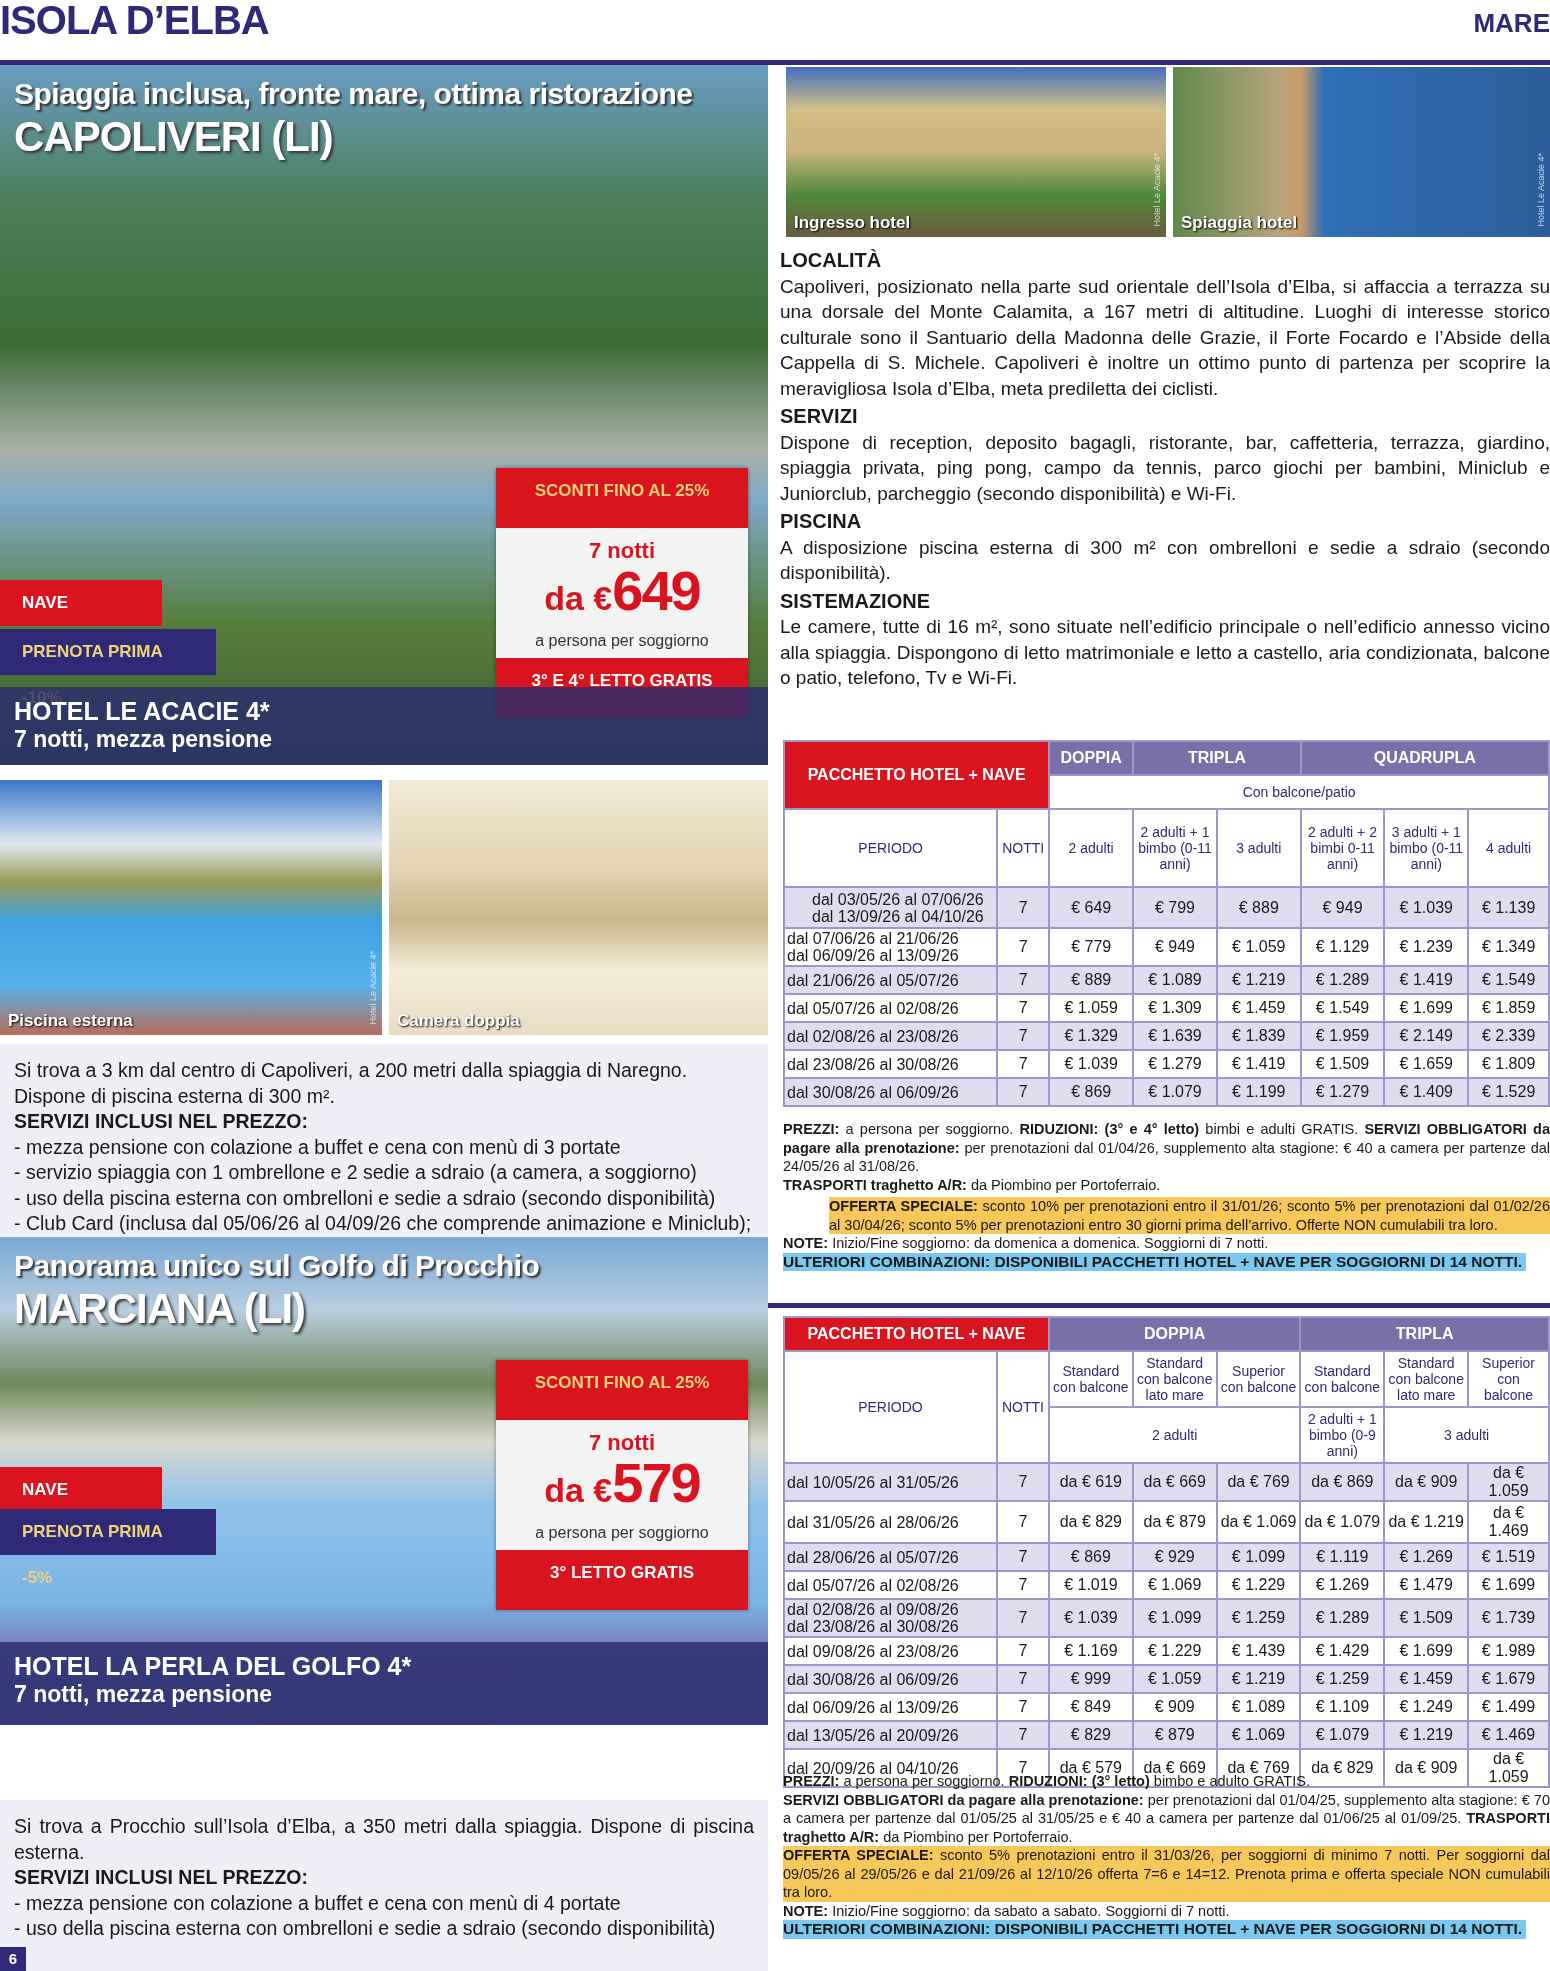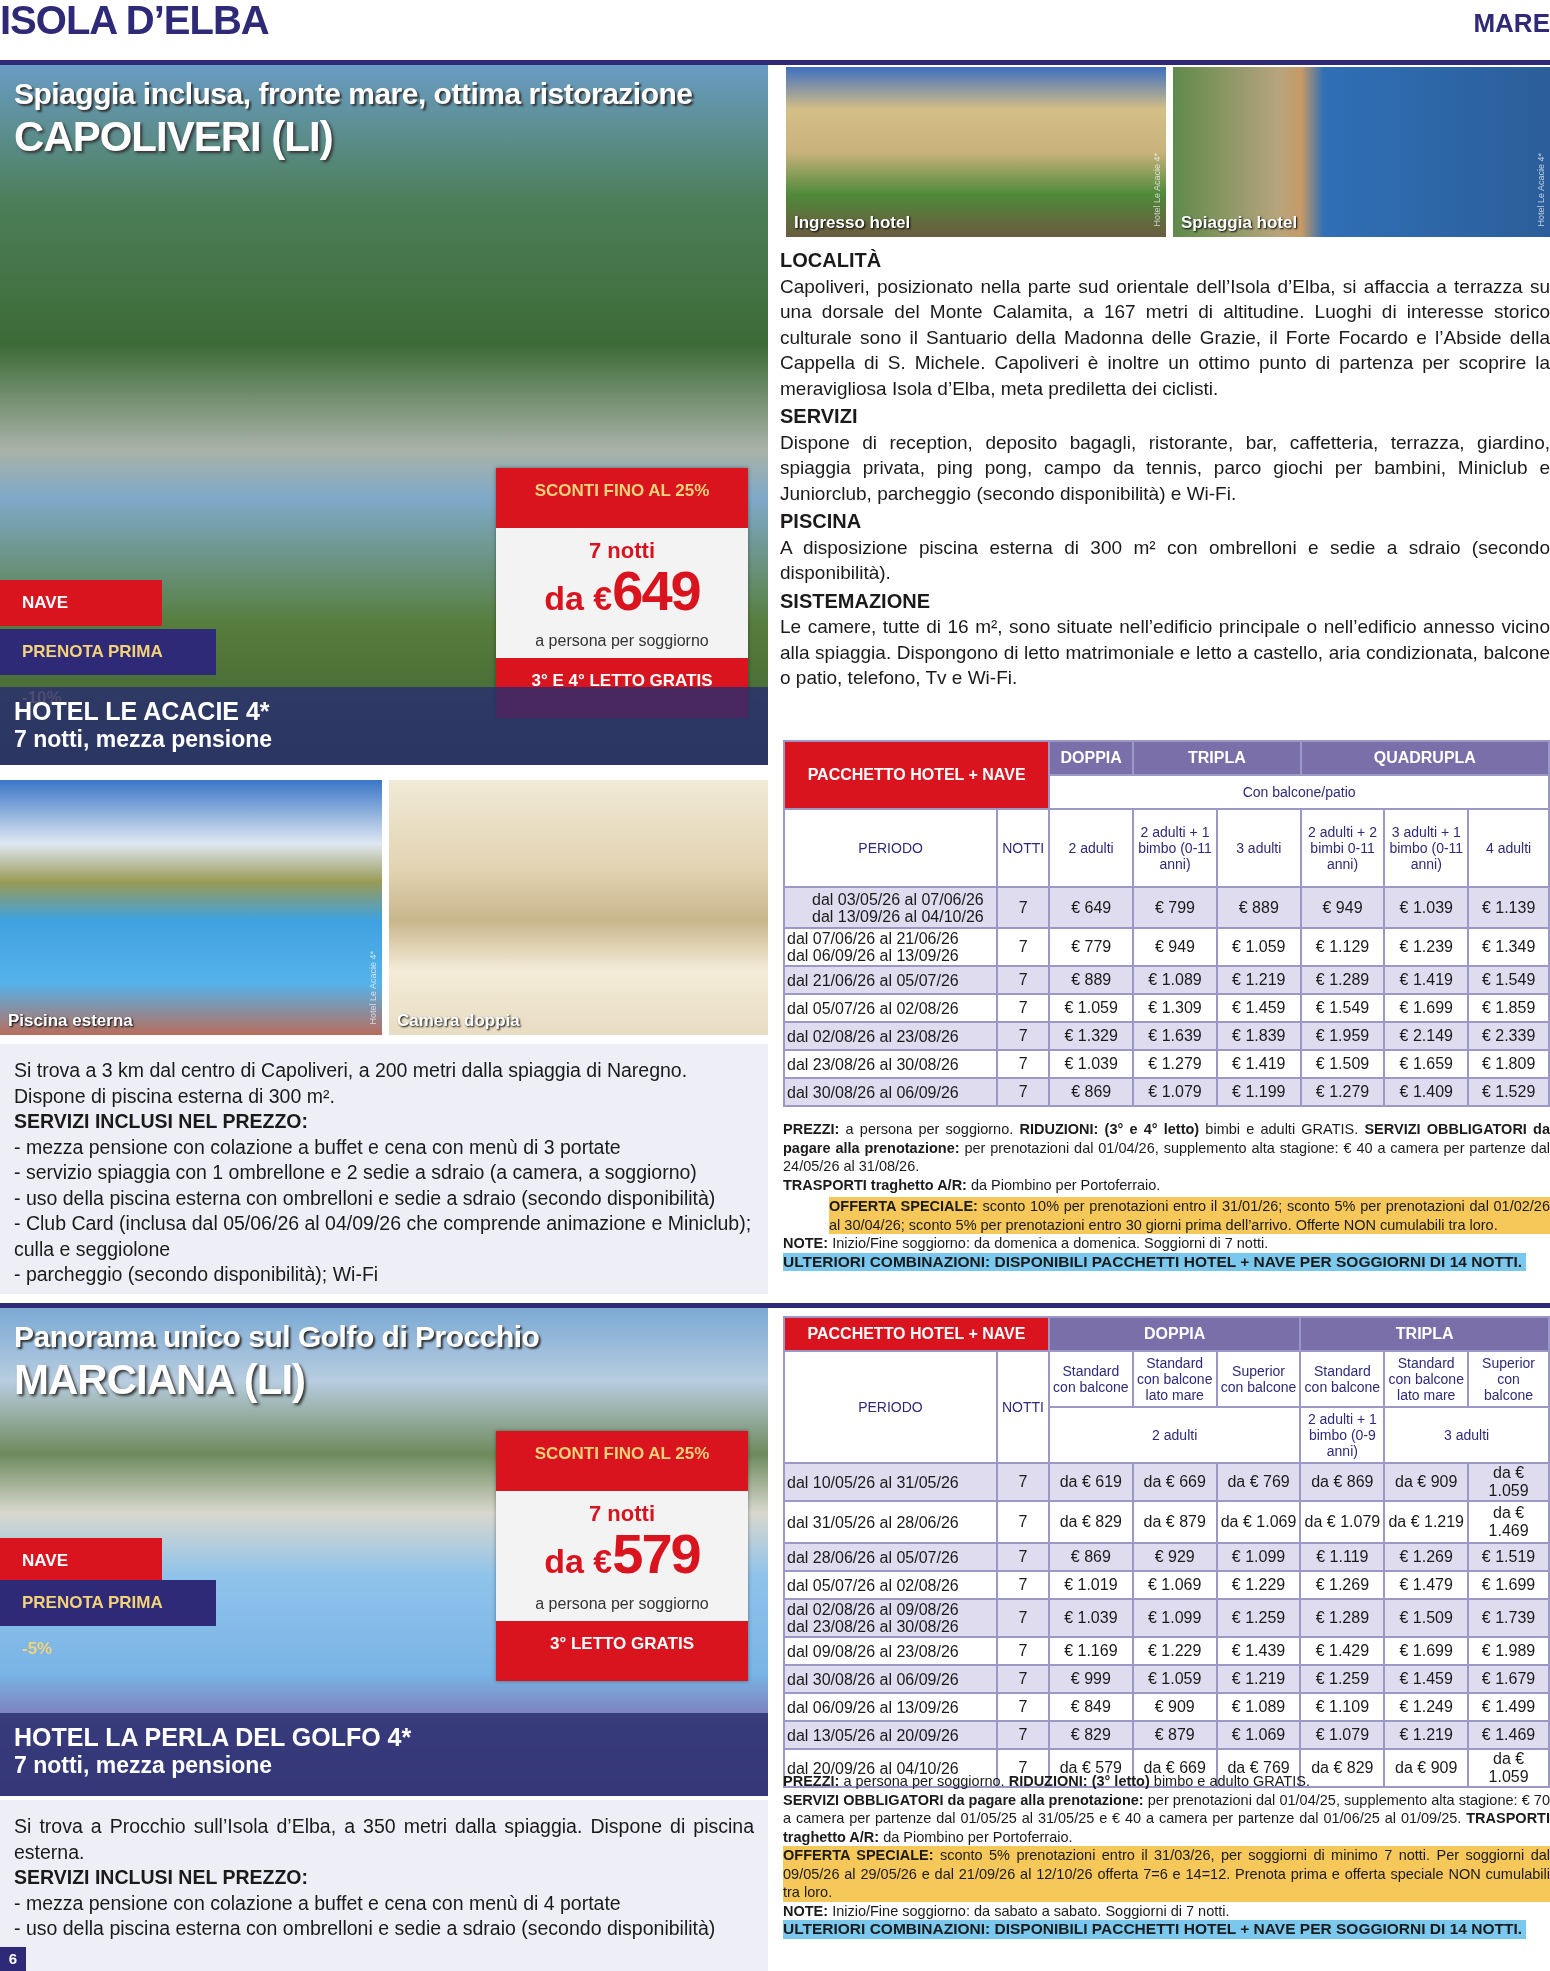--- a/index.html
+++ b/index.html
@@ -227,21 +227,21 @@
 <div class="notes" style="top:1120px;">
   <span class="b">PREZZI:</span><span> a persona per soggiorno. </span><span class="b">RIDUZIONI: (3° e 4° letto)</span><span> bimbi e adulti GRATIS. </span><span class="b">SERVIZI OBBLIGATORI da pagare alla prenotazione:</span><span> per prenotazioni dal 01/04/26, supplemento alta stagione: € 40 a camera per partenze dal 24/05/26 al 31/08/26.</span><br>
   <span class="b">TRASPORTI traghetto A/R:</span><span> da Piombino per Portoferraio.</span><br>
   <div class="offer" style="margin-top:3px;margin-left:46px;"><span class="b">OFFERTA SPECIALE:</span><span> sconto 10% per prenotazioni entro il 31/01/26; sconto 5% per prenotazioni dal 01/02/26 al 30/04/26; sconto 5% per prenotazioni entro 30 giorni prima dell’arrivo. Offerte NON cumulabili tra loro.</span></div>
   <span class="b">NOTE:</span><span> Inizio/Fine soggiorno: da domenica a domenica. Soggiorni di 7 notti.</span><br>
   <span class="ult">ULTERIORI COMBINAZIONI: DISPONIBILI PACCHETTI HOTEL + NAVE PER SOGGIORNI DI 14 NOTTI.</span>
 </div>
 
 <div class="rule" style="top:1303px;"></div>
 
-<div class="hero" style="top:1308px;height:488px;background:linear-gradient(180deg,#7aa9d4 0%,#b8cde0 15%,#6e8a5c 30%,#d9d8cf 42%,#8fc3ea 55%,#79b4e6 75%,#7e78b3 85%,#6c63a6 100%);">
+<div class="hero" style="top:1237px;height:488px;background:linear-gradient(180deg,#7aa9d4 0%,#b8cde0 15%,#6e8a5c 30%,#d9d8cf 42%,#8fc3ea 55%,#79b4e6 75%,#7e78b3 85%,#6c63a6 100%);">
   <div class="tagline">Panorama unico sul Golfo di Procchio</div>
   <div class="place">MARCIANA (LI)</div>
   <div class="badge red" style="top:230px;width:162px;">NAVE INCLUSA</div>
   <div class="badge blue" style="top:272px;width:216px;">PRENOTA PRIMA -5%</div>
   <div class="pricebox" style="left:496px;top:123px;">
     <div class="top">SCONTI FINO AL 25%</div>
     <div class="nights">7 notti</div>
     <div class="price"><span class="da">da €</span><span class="num">579</span></div>
     <div class="per">a persona per soggiorno</div>
     <div class="bot">3° LETTO GRATIS</div>

